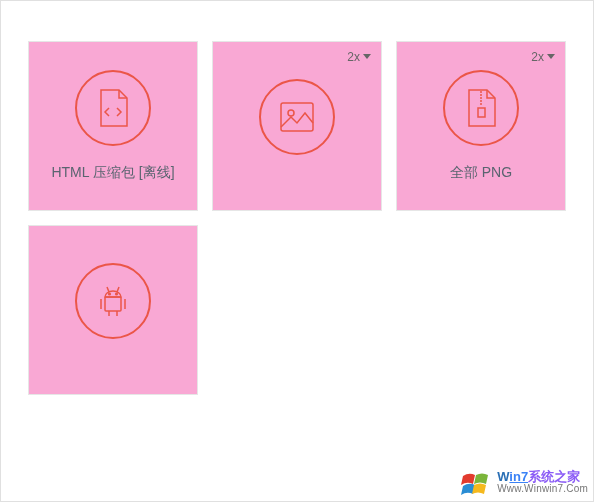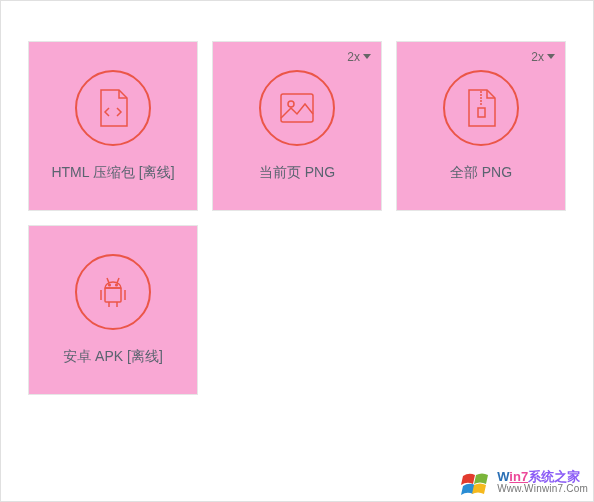--- a/index.html
+++ b/index.html
@@ -98,21 +98,21 @@
   gap: 4px;
   pointer-events: none;
 }
 .wlogo {
   width: 32px; height: 28px;
   position: relative;
 }
 .wtext { display: flex; flex-direction: column; line-height: 1.05; }
 .wtext-top { font-size: 13px; font-weight: bold; }
 .wtext-top .w { color: #2a6fb5; }
-.wtext-top .n { color: #ec4899; text-decoration: underline; }
+.wtext-top .n { color: #3b82f6; text-decoration: underline; }
 .wtext-top .rest { color: #8b5cf6; }
 .wtext-bot { font-size: 10px; color: #777; letter-spacing: 0.2px; }
 </style>
 </head>
 <body>
 
 <div class="dialog">
 
 
   <div class="grid">
@@ -136,21 +136,20 @@
             <path d="M0 0 L4 5 L8 0 Z" fill="#666" stroke="none"></path>
           </svg>
       </div>
       <div class="icon">
         <svg width="36" height="32" viewBox="0 0 36 32">
           <rect x="2" y="2" width="32" height="28" rx="2"></rect>
           <circle cx="12" cy="12" r="3"></circle>
           <path d="M2 26 L12 16 L18 22 L26 12 L34 22"></path>
         </svg>
       </div>
-      <div class="label">当前页 PNG</div>
     </div>
 
     <div class="card">
       <div class="badge">
         <span>2x</span>
         <svg viewBox="0 0 8 6">
             <path d="M0 0 L4 5 L8 0 Z" fill="#666" stroke="none"></path>
           </svg>
       </div>
       <div class="icon">
@@ -172,21 +171,20 @@
           <line x1="24" y1="4" x2="22" y2="9"></line>
           <rect x="10" y="14" width="16" height="14" rx="1"></rect>
           <line x1="6" y1="16" x2="6" y2="26"></line>
           <line x1="30" y1="16" x2="30" y2="26"></line>
           <line x1="14" y1="28" x2="14" y2="33"></line>
           <line x1="22" y1="28" x2="22" y2="33"></line>
           <circle cx="14.5" cy="11" r="0.8" fill="#eb5648"></circle>
           <circle cx="21.5" cy="11" r="0.8" fill="#eb5648"></circle>
         </svg>
       </div>
-      <div class="label">安卓 APK [离线]</div>
     </div>
 
 
   </div>
 
   <div class="watermark">
     <div class="wlogo">
       <svg width="32" height="28" viewBox="0 0 32 28">
         <path d="M2 8 Q8 4 14 7 L12 16 Q6 13 0 17 Z" fill="#e23b2e"></path>
         <path d="M15 7 Q21 4 27 7 L25 16 Q19 13 13 16 Z" fill="#7bb53a"></path>

